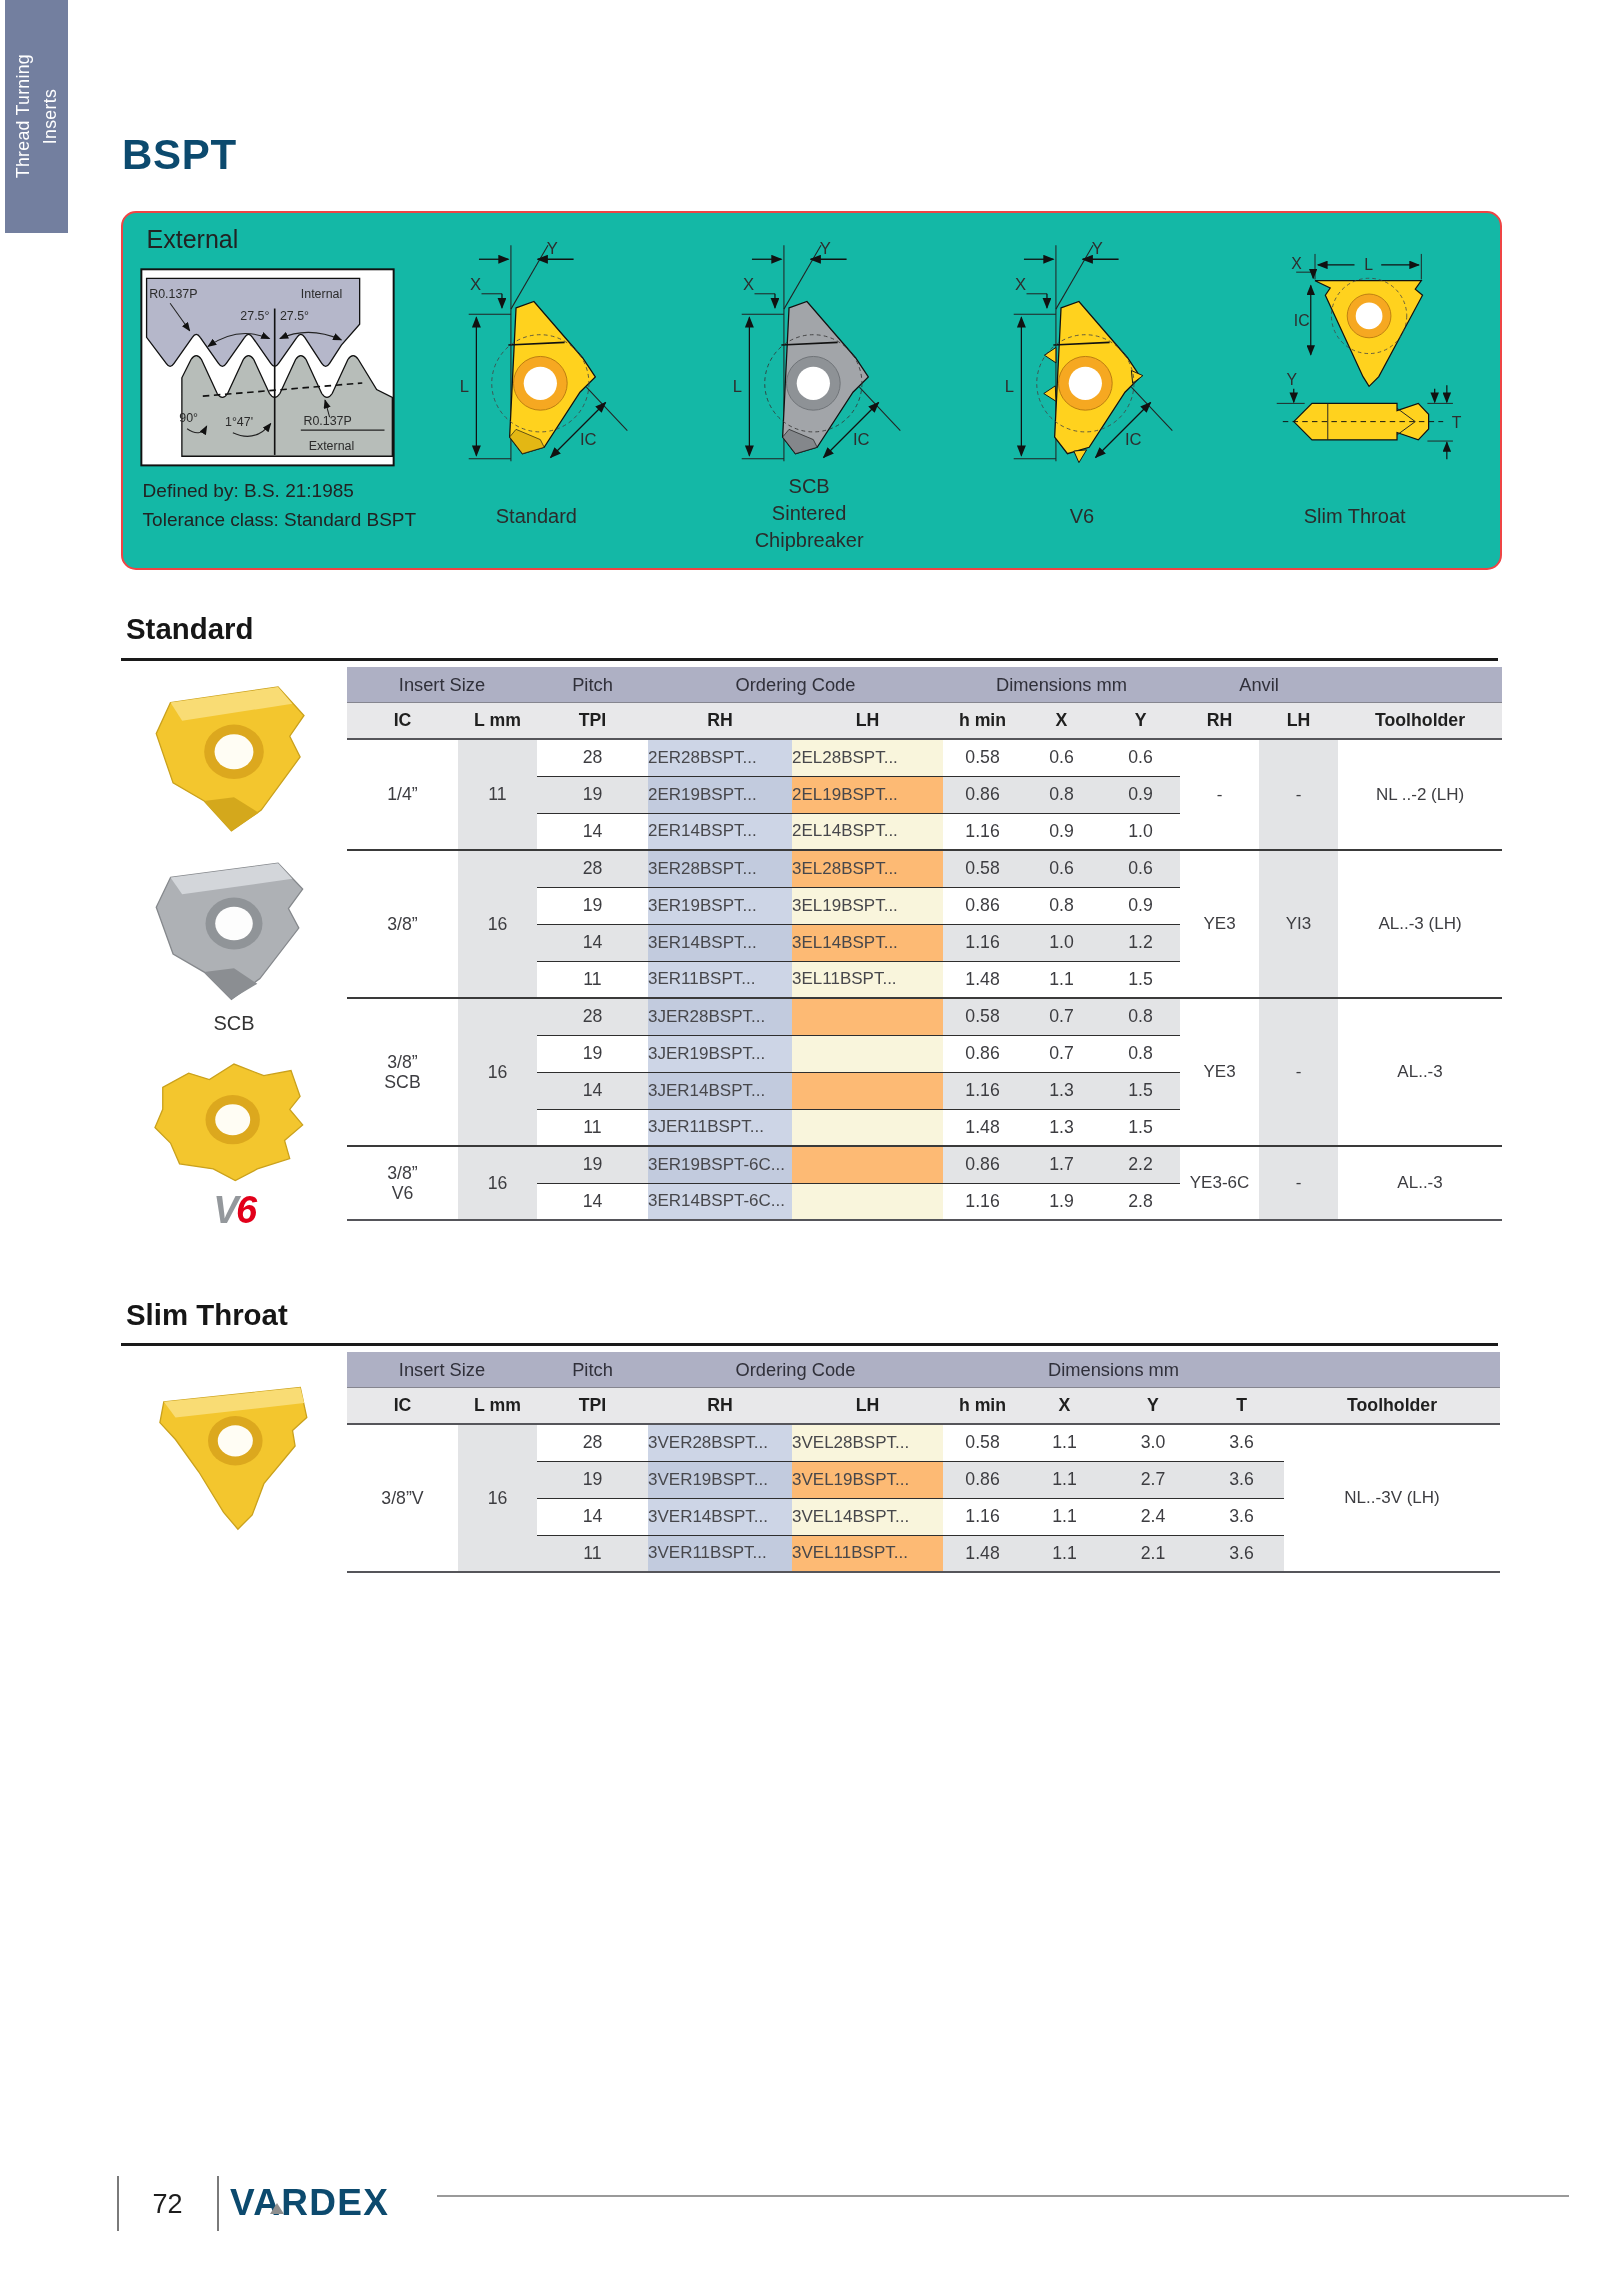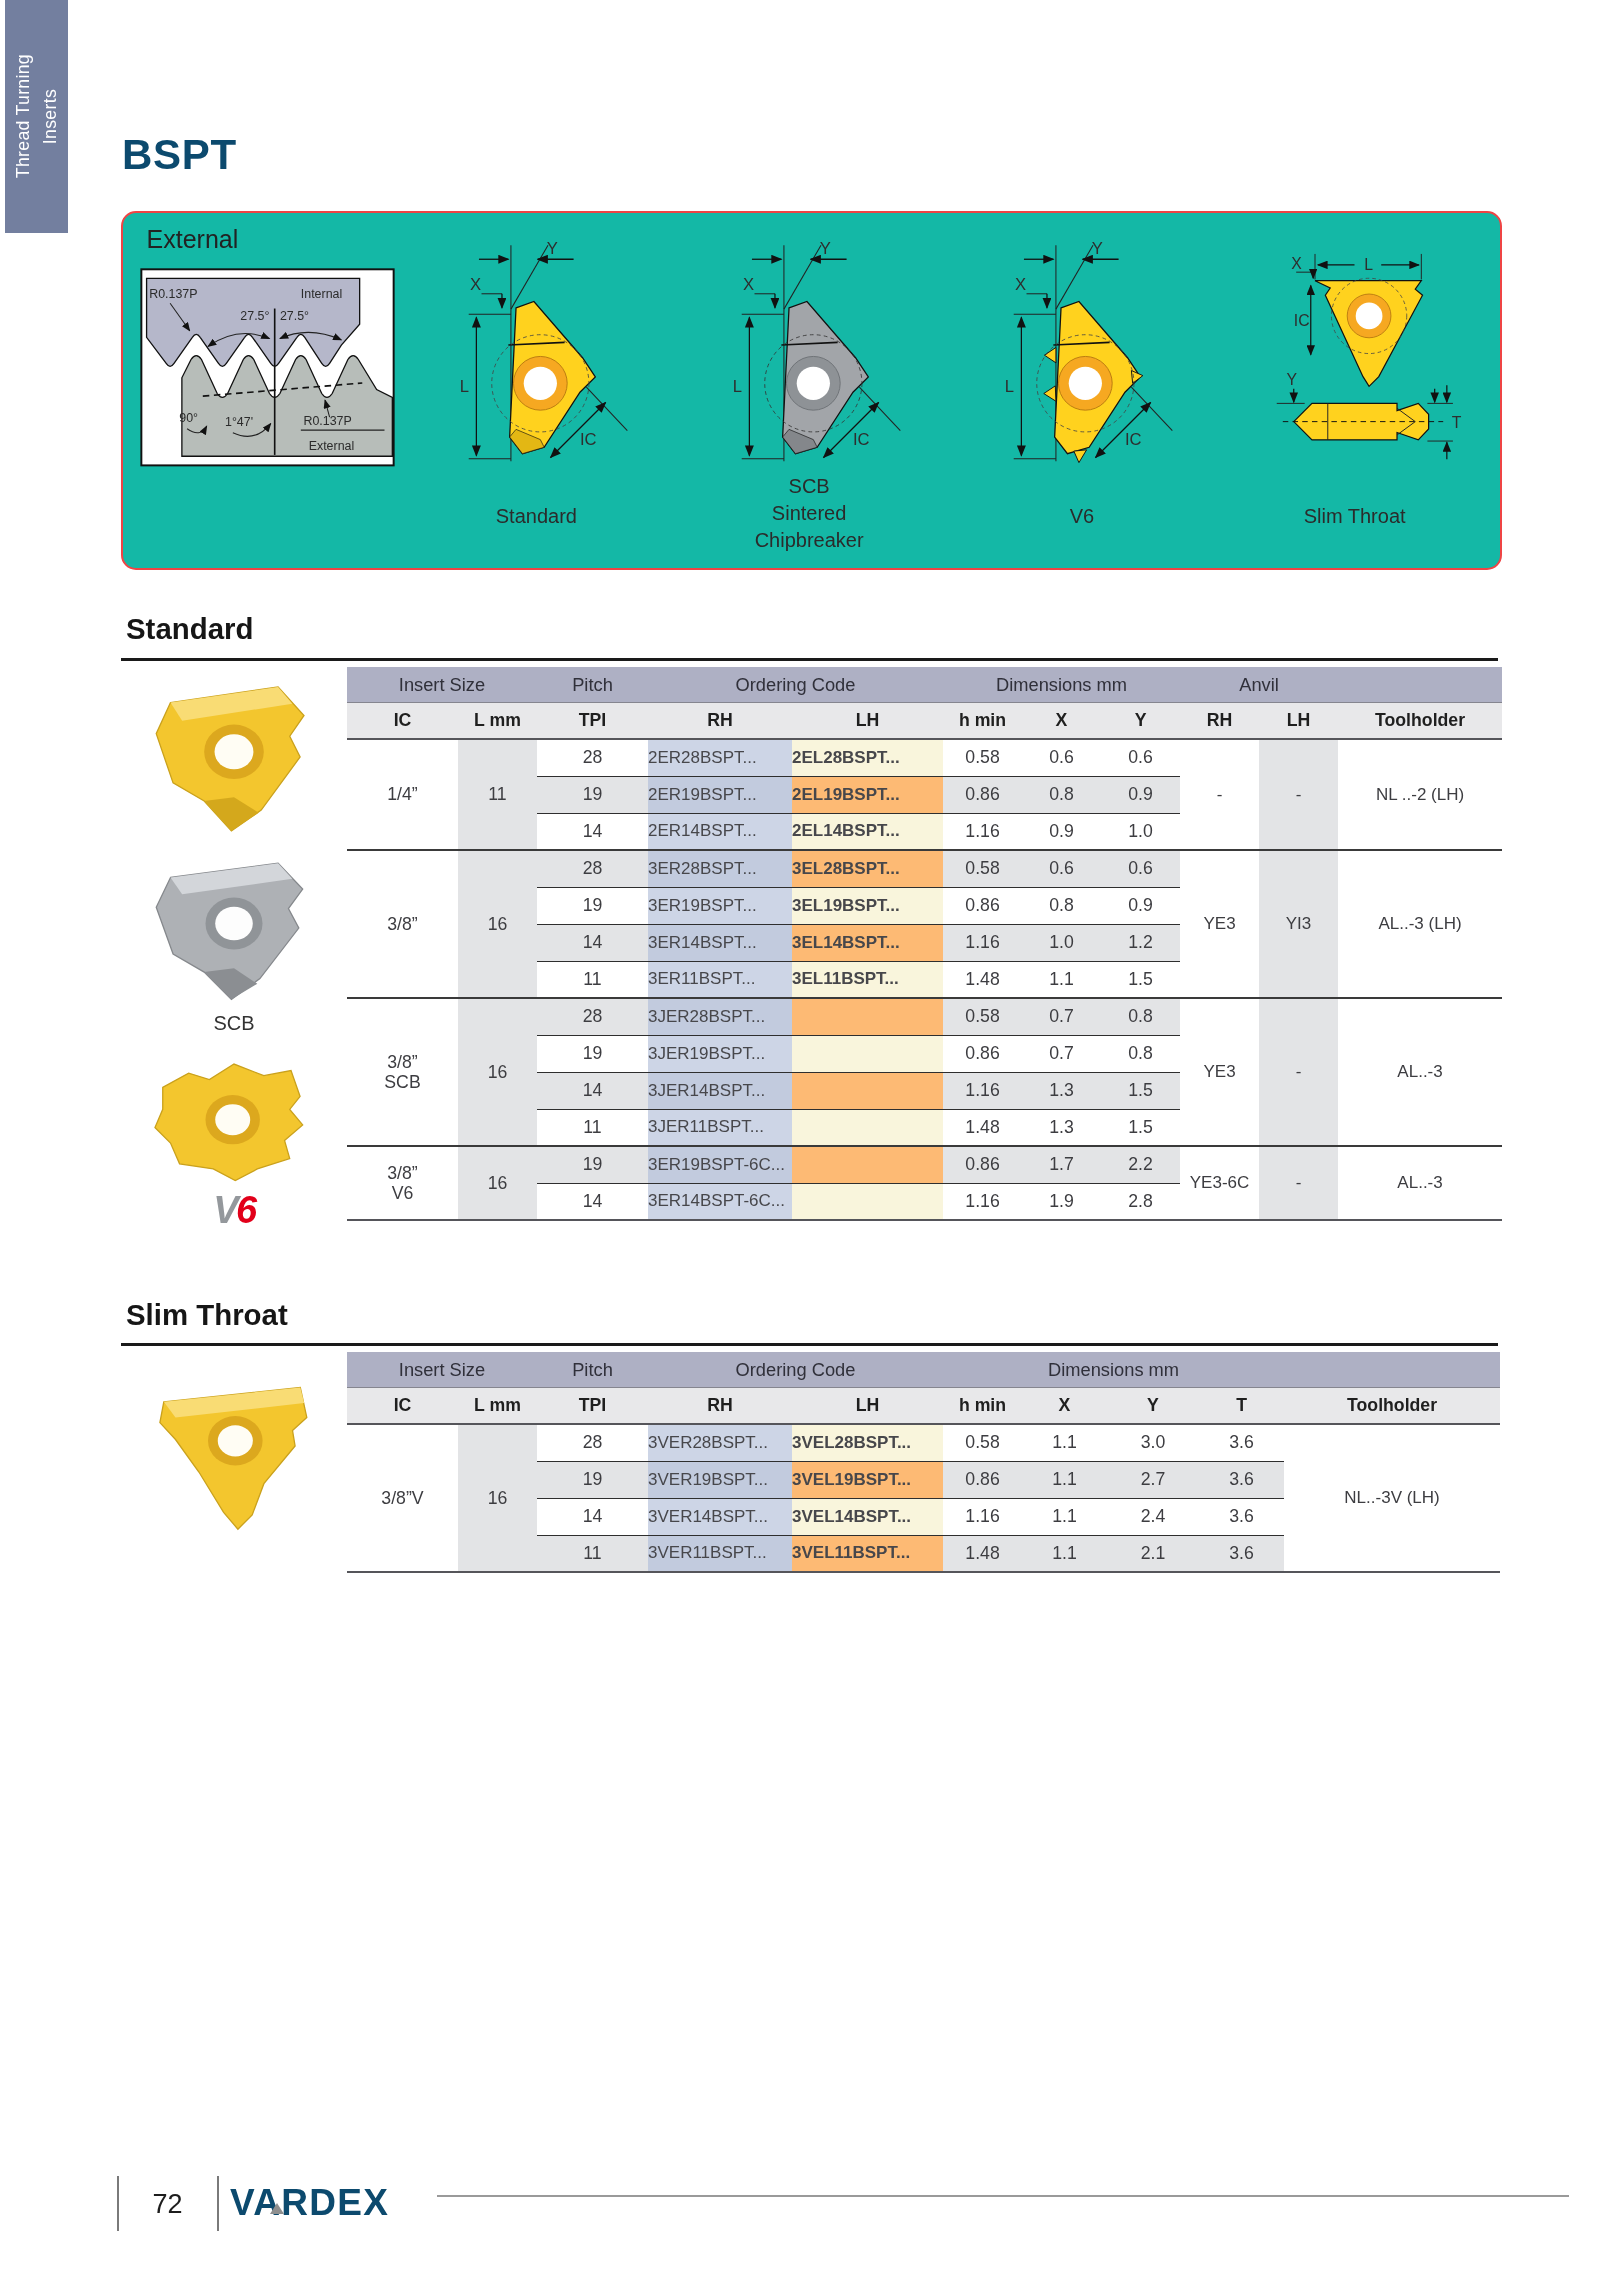--- a/index.html
+++ b/index.html
@@ -40,21 +40,21 @@
        border-bottom:1.3px solid #85858f;}
   tr.shead th{background:#e8e8ea;height:35px;font-weight:700;font-size:17.7px;color:#1f1f1f;
        border-bottom:2px solid #55555a;}
   .section-table tbody tr{height:37px;}
   .section-table td{text-align:center;vertical-align:middle;font-size:17.7px;color:#3d3d41;}
   td.c-ic,td.c-arh,td.c-th{background:#fff;}
   td.c-l,td.c-alh{background:#e3e4e6;}
   td.c-tpi,td.c-h,td.c-x,td.c-y,td.c-t{background:#fff;}
   td.odd.c-tpi,td.odd.c-h,td.odd.c-x,td.odd.c-y,td.odd.c-t{background:#e3e4e6;}
   td.c-rh{background:#cdd5e6;}  td.odd.c-rh{background:#c2cbde;}
-  td.c-lh{background:#f9f5dc;font-weight:bold;}  td.odd.c-lh{background:#fdba74;}
+  td.c-lh{background:#f9f5dc;}  td.odd.c-lh{background:#fdba74;}
   td.c-rh,td.c-lh{text-align:left;padding-left:0;font-size:17px;color:#47474b;}
   td.c-th,td.c-arh,td.c-alh{font-size:17px;}
   td.ib{border-top:1.3px solid #2e2e2e;}
   td.gf{border-top:2px solid #3a3a3a;}
   .ic-line{line-height:1.15;}
 
   
   .photo-col{width:226px;display:flex;flex-direction:column;align-items:center;}
   .photo-col svg{display:block;}
   .scb-cap{font-size:20px;color:#333;margin:1.3px 0 6.5px 0;}
@@ -116,20 +116,24 @@
         <text class="plbl" x="246" y="46">Internal</text>
         <text class="plbl" x="198" y="80" text-anchor="end">27.5°</text>
         <text class="plbl" x="214" y="80">27.5°</text>
         <text class="plbl" x="60" y="236">90°</text>
         <text class="plbl" x="130" y="242">1°47'</text>
         <text class="plbl" x="250" y="240">R0.137P</text>
         <text class="plbl" x="258" y="278">External</text>
       </svg>
     </div>
 
+    <div class="abs defined">
+      <div>Defined by: B.S. 21:1985</div>
+      <div>Tolerance class: Standard BSPT</div>
+    </div>
 
     <div class="abs diagrams">
 
       <div class="diag">
         <svg viewBox="0 0 380 380">
           <defs>
               <marker id="a1" viewBox="0 0 10 8" refX="9" refY="4" markerWidth="9" markerHeight="7" orient="auto-start-reverse">
                 <path d="M0,0L10,4L0,8Z" fill="#111"></path>
               </marker>
             </defs>

